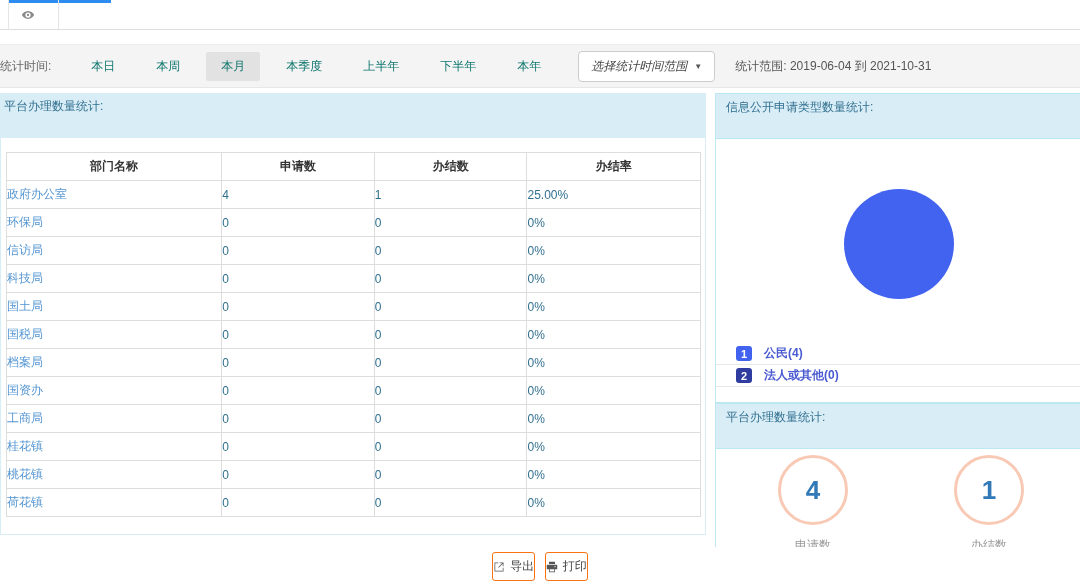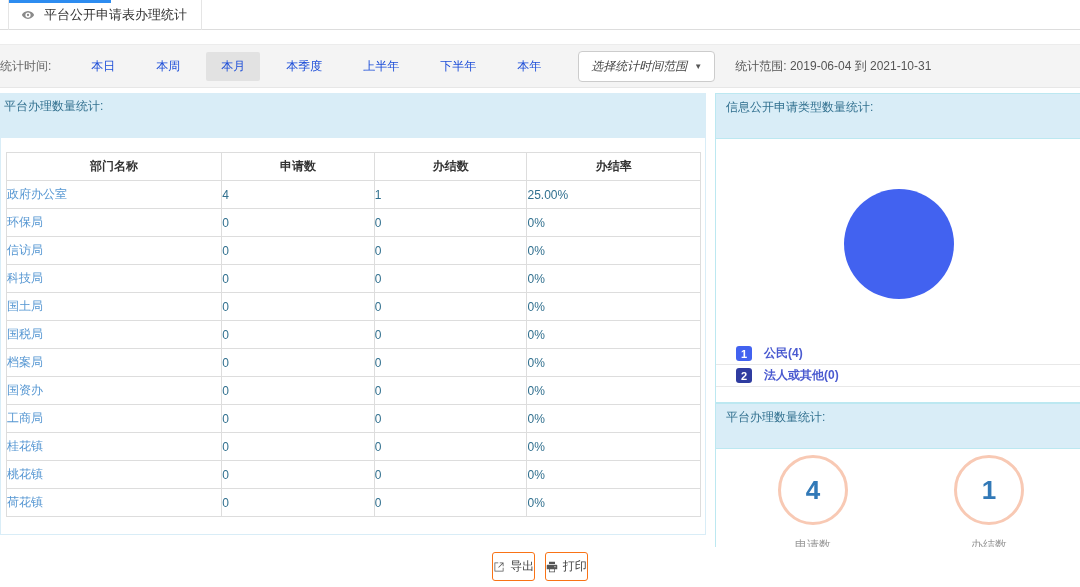--- a/index.html
+++ b/index.html
@@ -13,21 +13,21 @@
   .tab { position:absolute; left:8px; top:0; height:30px; display:flex; align-items:center;
     padding:0 14px 0 12px; border-left:1px solid #e5e5e5; border-right:1px solid #e5e5e5; cursor:pointer; }
   .tab .eye { margin-right:9px; display:flex; }
   .tab-title { font-size:13px; color:#333; }
 
   
   .filterbar { position:absolute; left:0; top:44px; width:1080px; height:44px; background:#f4f4f4;
     border-top:1px solid #ececec; border-bottom:1px solid #e7e7e7; display:flex; align-items:center;
     }
   .filter-label { color:#666; margin-right:14px; }
-  .filter-opt { display:inline-block; padding:6px 15px; margin-left:11px; color:#1d4ed8; cursor:pointer;
+  .filter-opt { display:inline-block; padding:6px 15px; margin-left:11px; color:#0f766e; cursor:pointer;
     border-radius:2px;font-family:Liberation Serif, serif; }
   .filter-opt.selected { background:#e2e2e2; }
   .range-btn { margin-left:22px; background:#fff; border:1px solid #ccc; border-radius:4px;
     padding:6px 12px; color:#444; cursor:pointer; display:inline-flex; align-items:center; gap:7px;
     font-size:12px; font-family:inherit;font-style:italic; }
   .range-btn .caret { font-size:8px; color:#555; }
   .range-text { margin-left:20px; color:#555; }
 
   
   .left-panel { position:absolute; left:0; top:93px; width:706px; height:442px; overflow:hidden;
@@ -79,21 +79,20 @@
 <body>
 
 <div class="topbar">
   <div class="tab-active-line"></div>
   <div class="tab">
     <span class="eye">
       <svg width="14" height="14" viewBox="0 0 16 16">
           <path d="M8 3.5C4.5 3.5 1.8 6.1 1 8c.8 1.9 3.5 4.5 7 4.5S14.2 9.9 15 8c-.8-1.9-3.5-4.5-7-4.5zm0 7.5A3 3 0 1 1 8 5a3 3 0 0 1 0 6zm0-1.7A1.3 1.3 0 1 0 8 6.7a1.3 1.3 0 0 0 0 2.6z" fill="#8a8a8a"></path>
         </svg>
     </span>
-    <span class="tab-title">平台公开申请表办理统计</span>
   </div>
 </div>
 
 <div class="filterbar">
   <span class="filter-label">统计时间:</span>
   <span id="filter-options"><span class="filter-opt">本日</span><span class="filter-opt">本周</span><span class="filter-opt selected">本月</span><span class="filter-opt">本季度</span><span class="filter-opt">上半年</span><span class="filter-opt">下半年</span><span class="filter-opt">本年</span></span>
   <button class="range-btn">
     <span>选择统计时间范围</span>
     <span class="caret">▼</span>
   </button>

